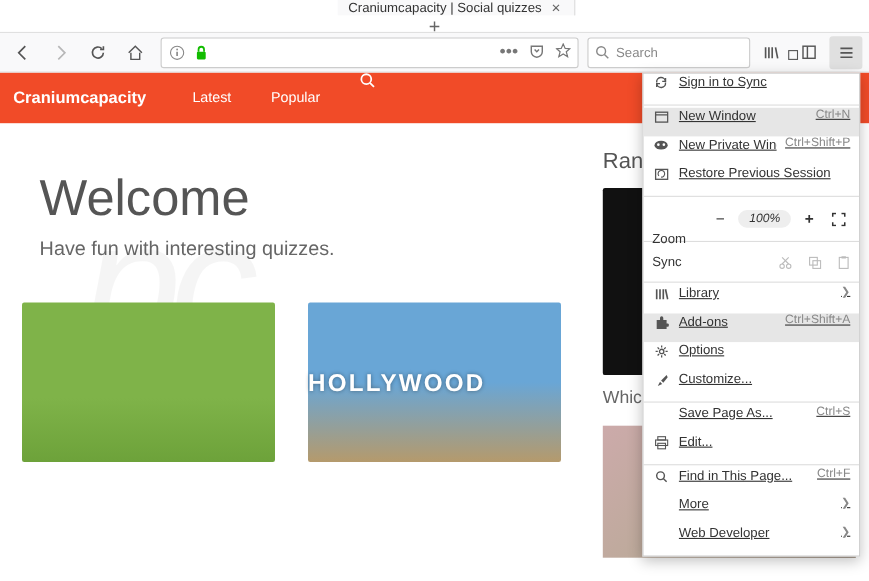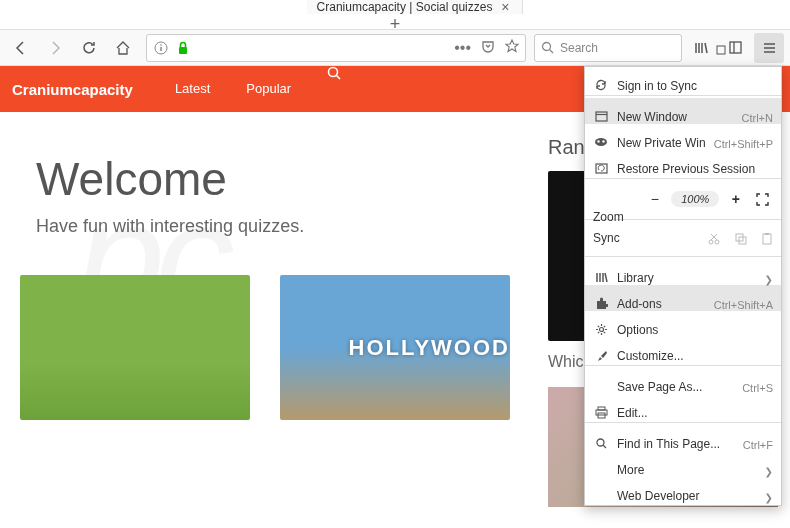--- a/index.html
+++ b/index.html
@@ -23,24 +23,24 @@
 .hero { padding: 40px 36px 30px; color: #4a4a4a; }
 .hero h1 { font-size: 46px; font-weight: 300; color: #555; margin-bottom: 10px; }
 .hero p { font-size: 18px; color: #666; }
 .side { position: absolute; top: 46px; right: 0; width: 260px; padding: 24px 18px 0; color: #555; font-size: 20px; }
 .randimg { margin-top: 12px; width: 230px; height: 170px; background: #111; border-radius: 2px; }
 .sideq { margin-top: 12px; font-size: 16px; color: #666; }
 .randimg2 { margin-top: 16px; width: 230px; height: 120px; background: linear-gradient(135deg,#caa 0%,#ba9 50%,#876 100%); }
 .thumbs { display: flex; gap: 30px; padding: 8px 0 0 20px; }
 .thumb { width: 230px; height: 145px; border-radius: 2px; }
 .t1 { background: linear-gradient(#7fb349 60%, #6da23a 100%); position: relative; }
-.t2 { background: linear-gradient(#69a6d6 50%, #b59a6c 100%); position: relative; display: flex; align-items: center; justify-content: flex-end; color: #fff; font-weight: bold; font-size: 22px; letter-spacing: 2px; text-shadow: 0 0 4px rgba(0,0,0,.4); }
+.t2 { background: linear-gradient(#69a6d6 50%, #b59a6c 100%); position: relative; display: flex; align-items: center; justify-content: flex-start; color: #fff; font-weight: bold; font-size: 22px; letter-spacing: 2px; text-shadow: 0 0 4px rgba(0,0,0,.4); }
 .watermark { position: absolute; top: 100px; left: 60px; font-size: 160px; font-weight: 300; color: rgba(0,0,0,0.04); letter-spacing: -10px; pointer-events:none; font-style: italic; margin-left: 16px; }
 .menu { position: absolute; top: 66px; right: 8px; width: 198px; background: #fff; border: 1px solid #ccc; box-shadow: 0 4px 12px rgba(0,0,0,.25); font-size: 12px; color: #333; padding-bottom: 2px; }
-.mrow { height: 26px; display: flex; align-items: flex-end; padding: 0 8px 0 8px; gap: 8px; }
+.mrow { height: 26px; display: flex; align-items: flex-start; padding: 0 8px 0 8px; gap: 8px; text-decoration: underline; }
 .mrow.hover { background: #e6e6e6; }
 .mrow .label { flex: 1; white-space: nowrap; overflow: hidden; }
 .mrow .shortcut { color: #888; font-size: 11px; }
 .mrow .chev { color: #888; font-size: 10px; }
 .msep { height: 1px; background: #ddd; margin: 2px 0; }
 .micon { width: 16px; height: 16px; display: flex; align-items: center; justify-content: center; color: #555; flex-shrink: 0; }
 .zoomrow { height: 36px; display: flex; align-items: center; padding: 0 8px; gap: 6px; }
 .zoomrow .lbl { width: 48px; font-size: 12px; margin-top: 36px; }
 .zbtn { width: 22px; height: 22px; border: none; background: none; display: flex; align-items: center; justify-content: center; color: #333; font-size: 14px; }
 .zpct { background: #eee; border-radius: 10px; padding: 2px 10px; font-size: 11px; font-style: italic; }

